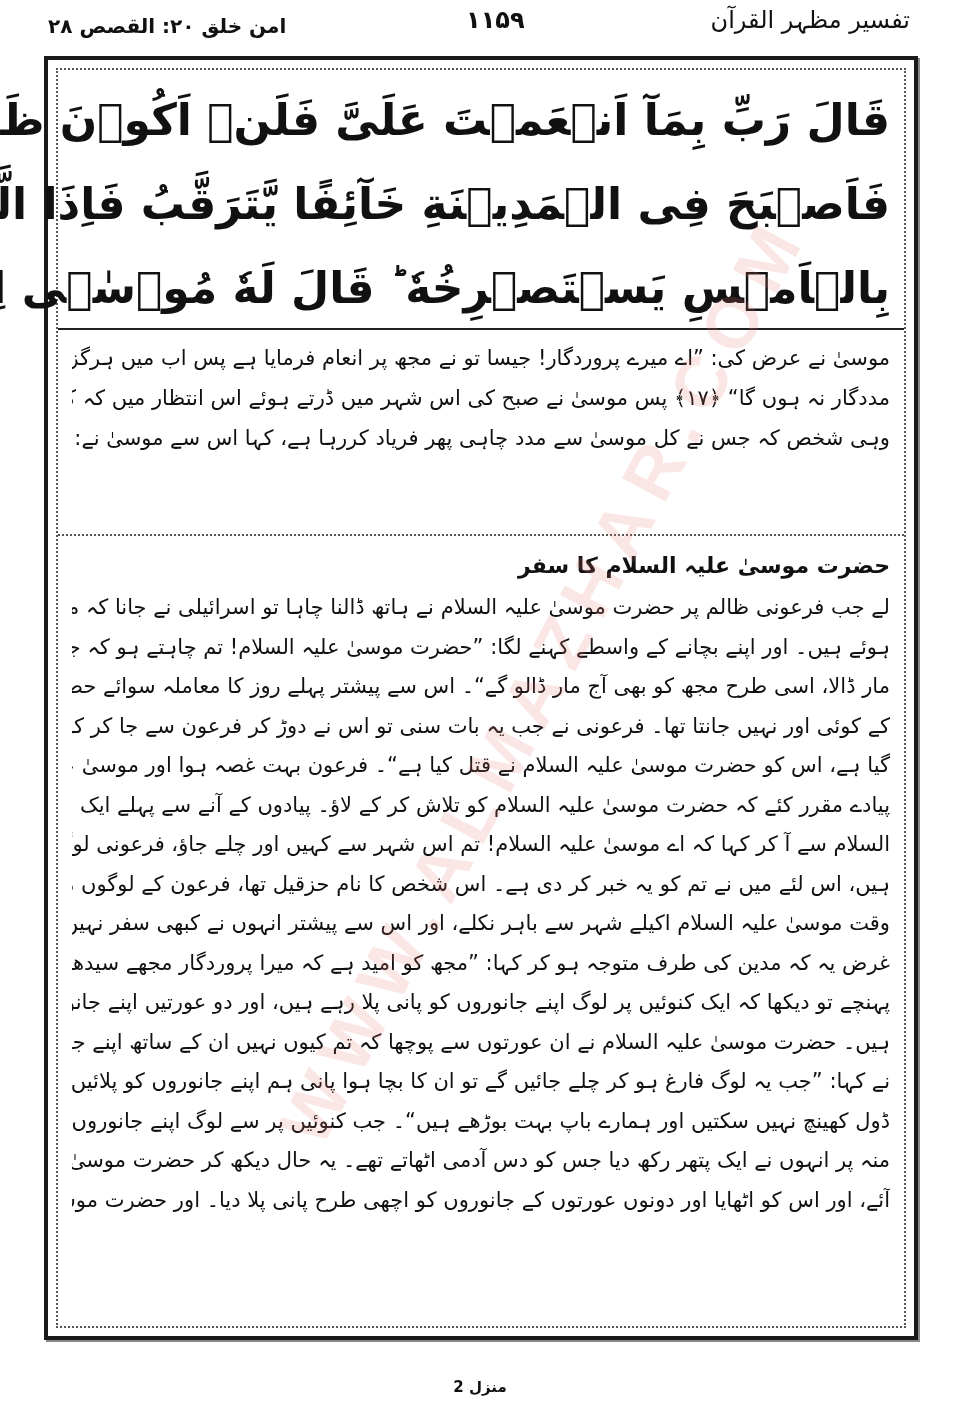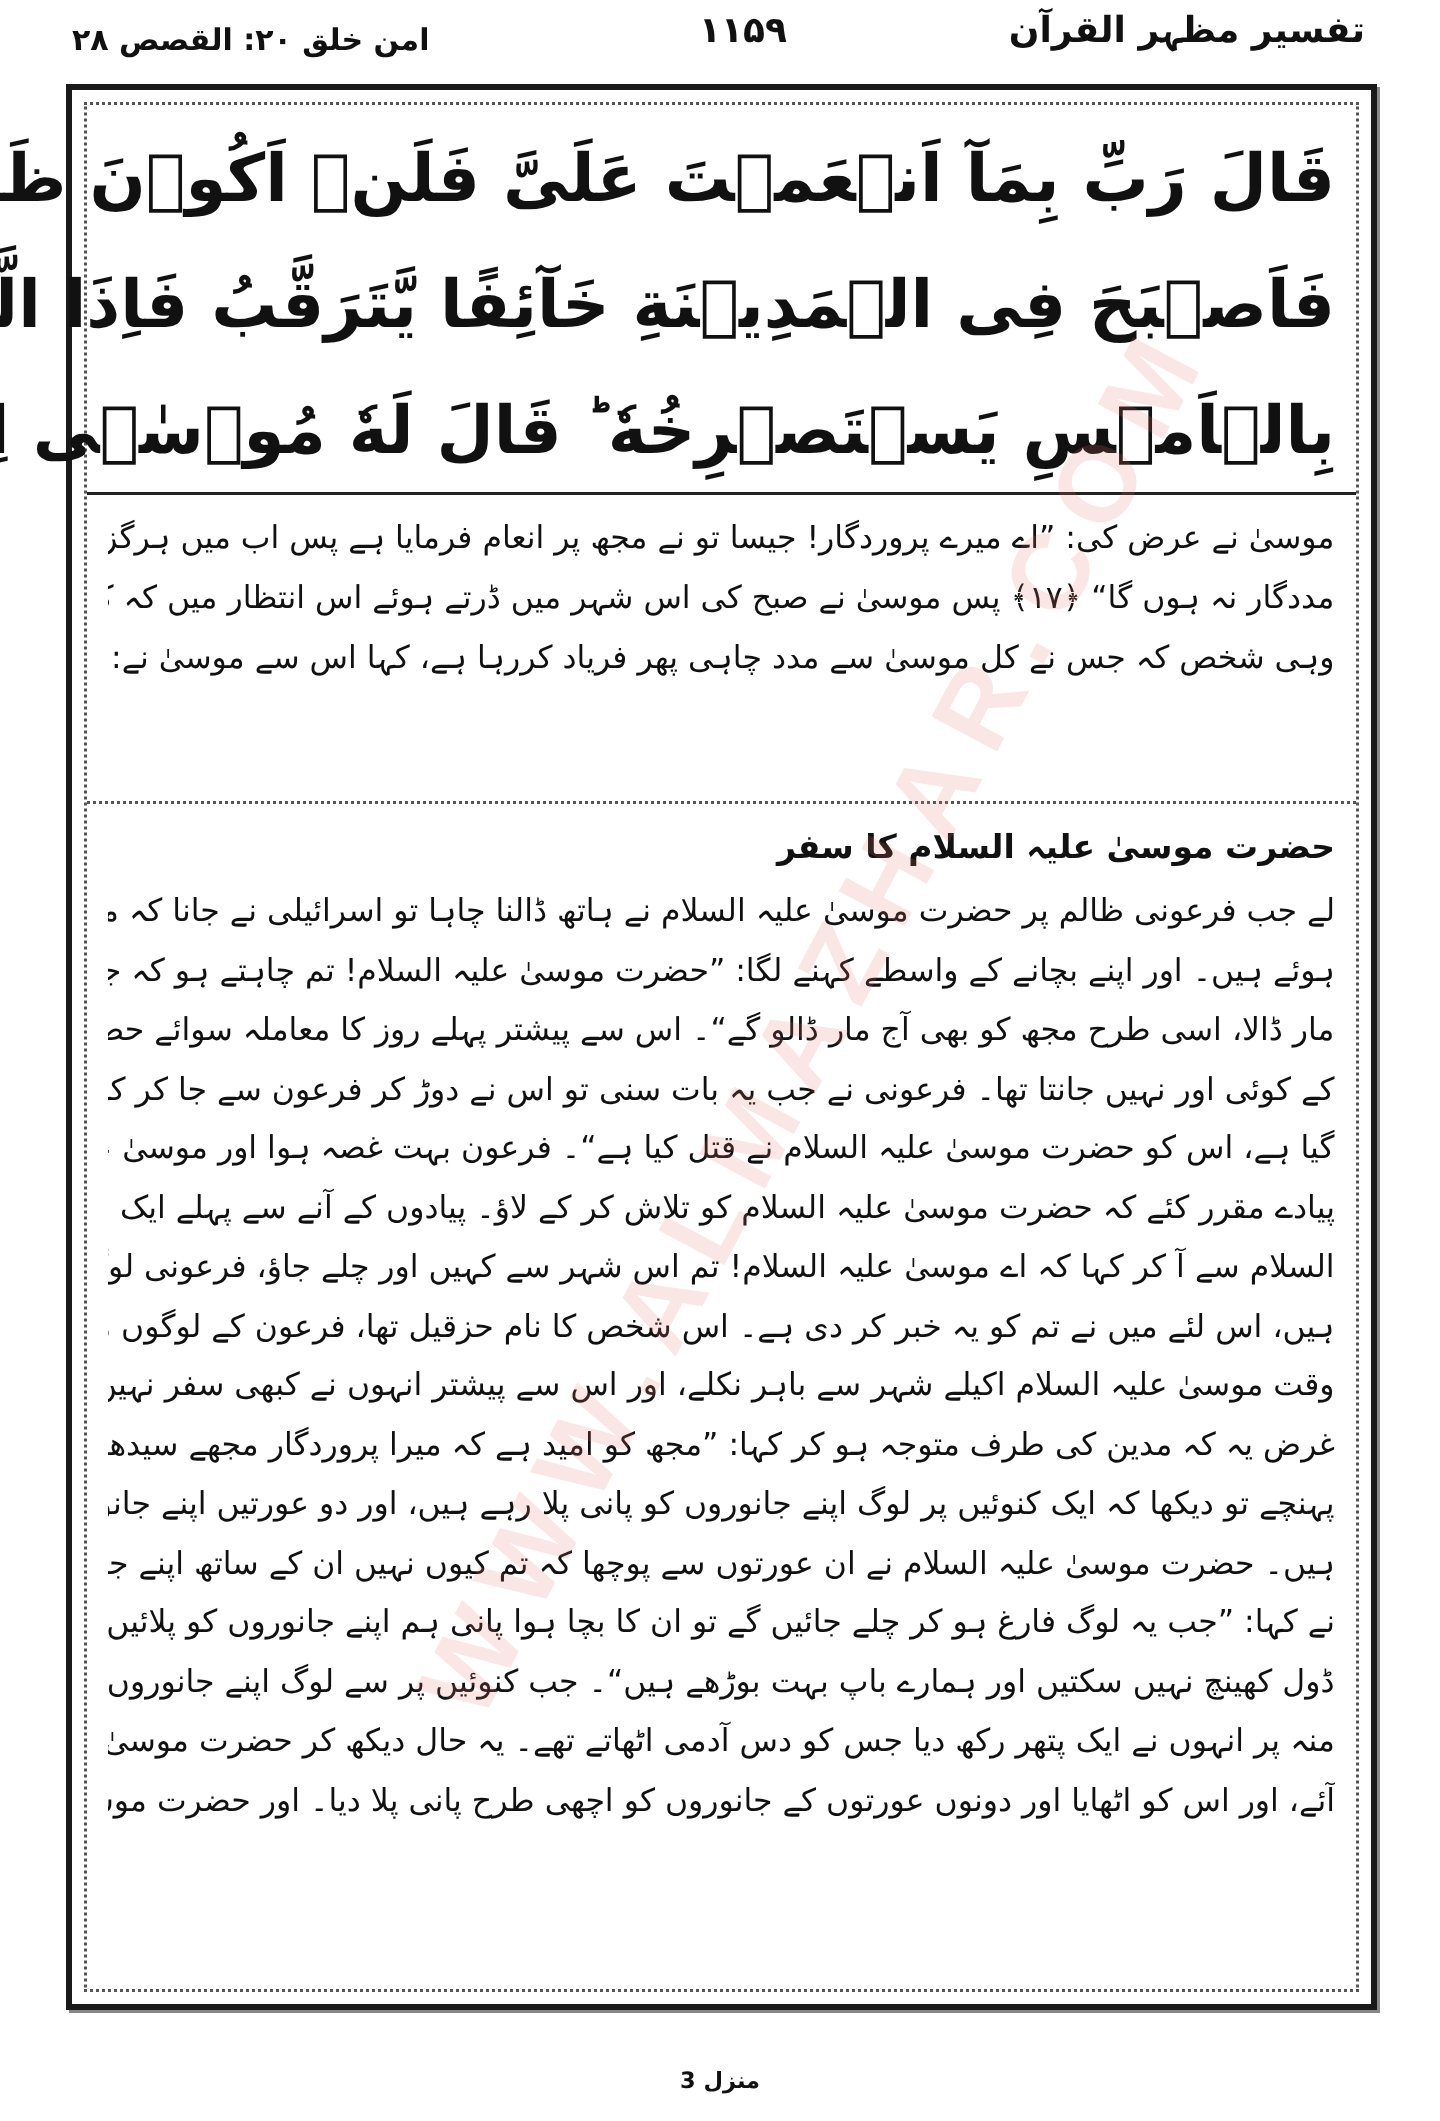--- a/index.html
+++ b/index.html
@@ -4,21 +4,21 @@
 <style>
   html, body { margin: 0; padding: 0; background: #ffffff; }
   body {
     width: 960px; height: 1414px; position: relative; overflow: hidden;
     font-family: "DejaVu Sans", sans-serif; color: #111;
   }
   .header {
     position: absolute; left: 0; top: 0; width: 960px; height: 52px;
   }
   .header .title {
-    position: absolute; right: 50px; top: 6px; font-size: 24px; font-weight: bold;
+    position: absolute; right: 50px; top: 6px; font-size: 24px; font-weight: normal;
     direction: rtl; font-family: "DejaVu Sans", sans-serif; text-align: center;
   }
   .header .pagenum {
     position: absolute; left: 466px; top: 6px; font-size: 24px; font-weight: bold;
     direction: rtl;
   }
   .header .section {
     position: absolute; left: 24px; top: 14px; font-size: 20px; font-weight: bold; direction: rtl; margin-left: 24px;
   }
   .frame-outer {
@@ -112,13 +112,13 @@
       <div class="line">ڈول کھینچ نہیں سکتیں اور ہمارے باپ بہت بوڑھے ہیں“۔ جب کنوئیں پر سے لوگ اپنے جانوروں کو پانی پلا چکے تو کنوئیں کے</div>
       <div class="line">منہ پر انہوں نے ایک پتھر رکھ دیا جس کو دس آدمی اٹھاتے تھے۔ یہ حال دیکھ کر حضرت موسیٰ علیہ السلام پتھر کے نزدیک</div>
       <div class="line">آئے، اور اس کو اٹھایا اور دونوں عورتوں کے جانوروں کو اچھی طرح پانی پلا دیا۔ اور حضرت موسیٰ علیہ السلام نے مصر سے جو</div>
     </div>
 
   </div>
 </div>
 
 <div class="watermark">WWW.ALMAZHAR.COM</div>
 
-<div class="footer">منزل 3</div>
+<div class="footer">منزل 2</div>
 
 </body></html>

